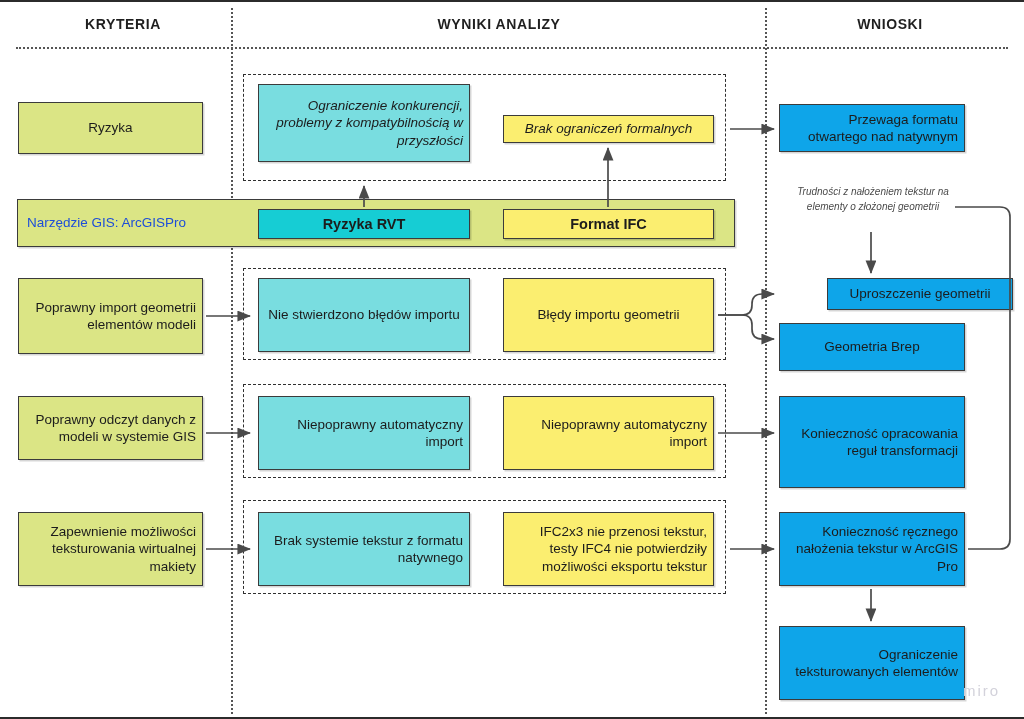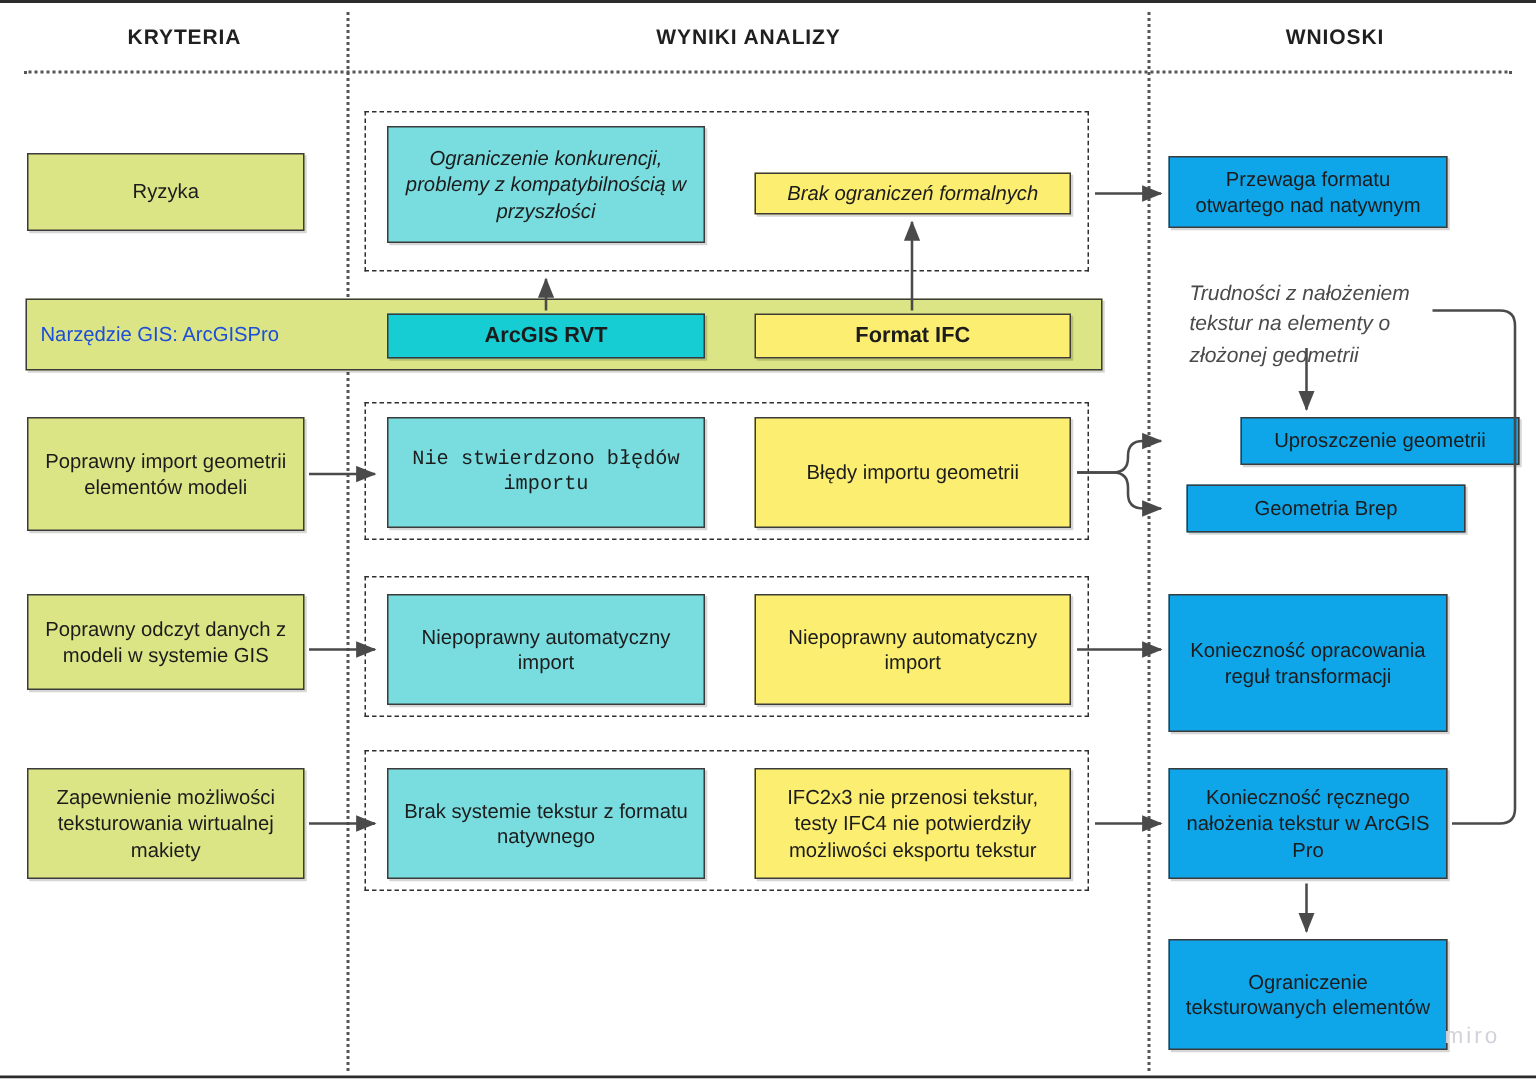--- a/index.html
+++ b/index.html
@@ -51,21 +51,21 @@
     align-items: center;
     justify-content: center;
     text-align: center;
     border: 1.6px solid #3b3b3b;
     font-size: 13.5px;
     line-height: 1.28;
     color: #1c1c1c;
     padding: 2px 6px;
     box-shadow: 1.5px 1.5px 0 rgba(0,0,0,0.16);
   }
-  .node span { display: block; }
+  .node span { display: block; text-align: right; }
 
   .n-green  { background: #dbe585; }
   .n-cyan   { background: #79dde0; }
   .n-teal   { background: #16cdd4; }
   .n-yellow { background: #fbee70; }
   .n-white  { background: #0ea5e9; }
 
   .bold  { font-weight: bold; font-size: 14.5px; }
   .ital  { font-style: italic; }
 
@@ -87,24 +87,24 @@
   .group-dash {
     position: absolute;
     border: 1.8px dashed #2f2f2f;
     background: transparent;
   }
 
   
   .annot {
     position: absolute;
     font-style: italic;
-    font-size: 14px;
+    font-size: 10px;
     line-height: 1.45;
     color: #4a4a4a;
-    text-align: left;
+    text-align: center;
   }
 
   
   .watermark {
     position: absolute;
     font-size: 15px;
     letter-spacing: 2px;
     color: #d3d2db;
   }
 
@@ -130,21 +130,21 @@
   <div class="v-divider" style="left:765px; top:6px; height:706px;"></div>
 
   <div class="group-dash" style="left:243px; top:72px;  width:483px; height:107px;"></div>
   <div class="group-dash" style="left:243px; top:266px; width:483px; height:92px;"></div>
   <div class="group-dash" style="left:243px; top:382px; width:483px; height:94px;"></div>
   <div class="group-dash" style="left:243px; top:498px; width:483px; height:94px;"></div>
 
   <div class="band" style="left:17px; top:197px; width:718px; height:48px;"></div>
   <div class="band-label" style="left:27px; top:213px;">Narzędzie GIS: ArcGISPro</div>
   <div class="node n-teal bold" style="left:258px; top:207px; width:212px; height:30px;">
-    <span>ArcGIS RVT</span>
+    <span>Ryzyka RVT</span>
   </div>
   <div class="node n-yellow bold" style="left:503px; top:207px; width:211px; height:30px;">
     <span>Format IFC</span>
   </div>
 
   <div class="node n-green" style="left:18px; top:100px; width:185px; height:52px;">
     <span>Ryzyka</span>
   </div>
   <div class="node n-green" style="left:18px; top:276px; width:185px; height:76px;">
     <span>Poprawny import geometrii elementów modeli</span>
@@ -152,21 +152,21 @@
   <div class="node n-green" style="left:18px; top:394px; width:185px; height:64px;">
     <span>Poprawny odczyt danych z modeli w systemie GIS</span>
   </div>
   <div class="node n-green" style="left:18px; top:510px; width:185px; height:74px;">
     <span>Zapewnienie możliwości teksturowania wirtualnej makiety</span>
   </div>
 
   <div class="node n-cyan ital" style="left:258px; top:82px; width:212px; height:78px;">
     <span>Ograniczenie konkurencji, problemy z kompatybilnością w przyszłości</span>
   </div>
-  <div class="node n-cyan" style="left:258px; top:276px; width:212px; height:74px;font-family:Liberation Mono, monospace;">
+  <div class="node n-cyan" style="left:258px; top:276px; width:212px; height:74px;">
     <span>Nie stwierdzono błędów importu</span>
   </div>
   <div class="node n-cyan" style="left:258px; top:394px; width:212px; height:74px;">
     <span>Niepoprawny automatyczny import</span>
   </div>
   <div class="node n-cyan" style="left:258px; top:510px; width:212px; height:74px;">
     <span>Brak systemie tekstur z formatu natywnego</span>
   </div>
 
   <div class="node n-yellow ital" style="left:503px; top:113px; width:211px; height:28px;">
@@ -181,21 +181,21 @@
   <div class="node n-yellow" style="left:503px; top:510px; width:211px; height:74px;">
     <span>IFC2x3 nie przenosi tekstur, testy IFC4 nie potwierdziły możliwości eksportu tekstur</span>
   </div>
 
   <div class="node n-white" style="left:779px; top:102px; width:186px; height:48px;">
     <span>Przewaga formatu otwartego nad natywnym</span>
   </div>
   <div class="node n-white" style="left:779px; top:276px; width:186px; height:32px;margin-left:48px;">
     <span>Uproszczenie geometrii</span>
   </div>
-  <div class="node n-white" style="left:779px; top:321px; width:186px; height:32px;margin-left:12px;">
+  <div class="node n-white" style="left:779px; top:321px; width:186px; height:48px;">
     <span>Geometria Brep</span>
   </div>
   <div class="node n-white" style="left:779px; top:394px; width:186px; height:92px;">
     <span>Konieczność opracowania reguł transformacji</span>
   </div>
   <div class="node n-white" style="left:779px; top:510px; width:186px; height:74px;">
     <span>Konieczność ręcznego nałożenia tekstur w ArcGIS Pro</span>
   </div>
   <div class="node n-white" style="left:779px; top:624px; width:186px; height:74px;">
     <span>Ograniczenie teksturowanych elementów</span>

